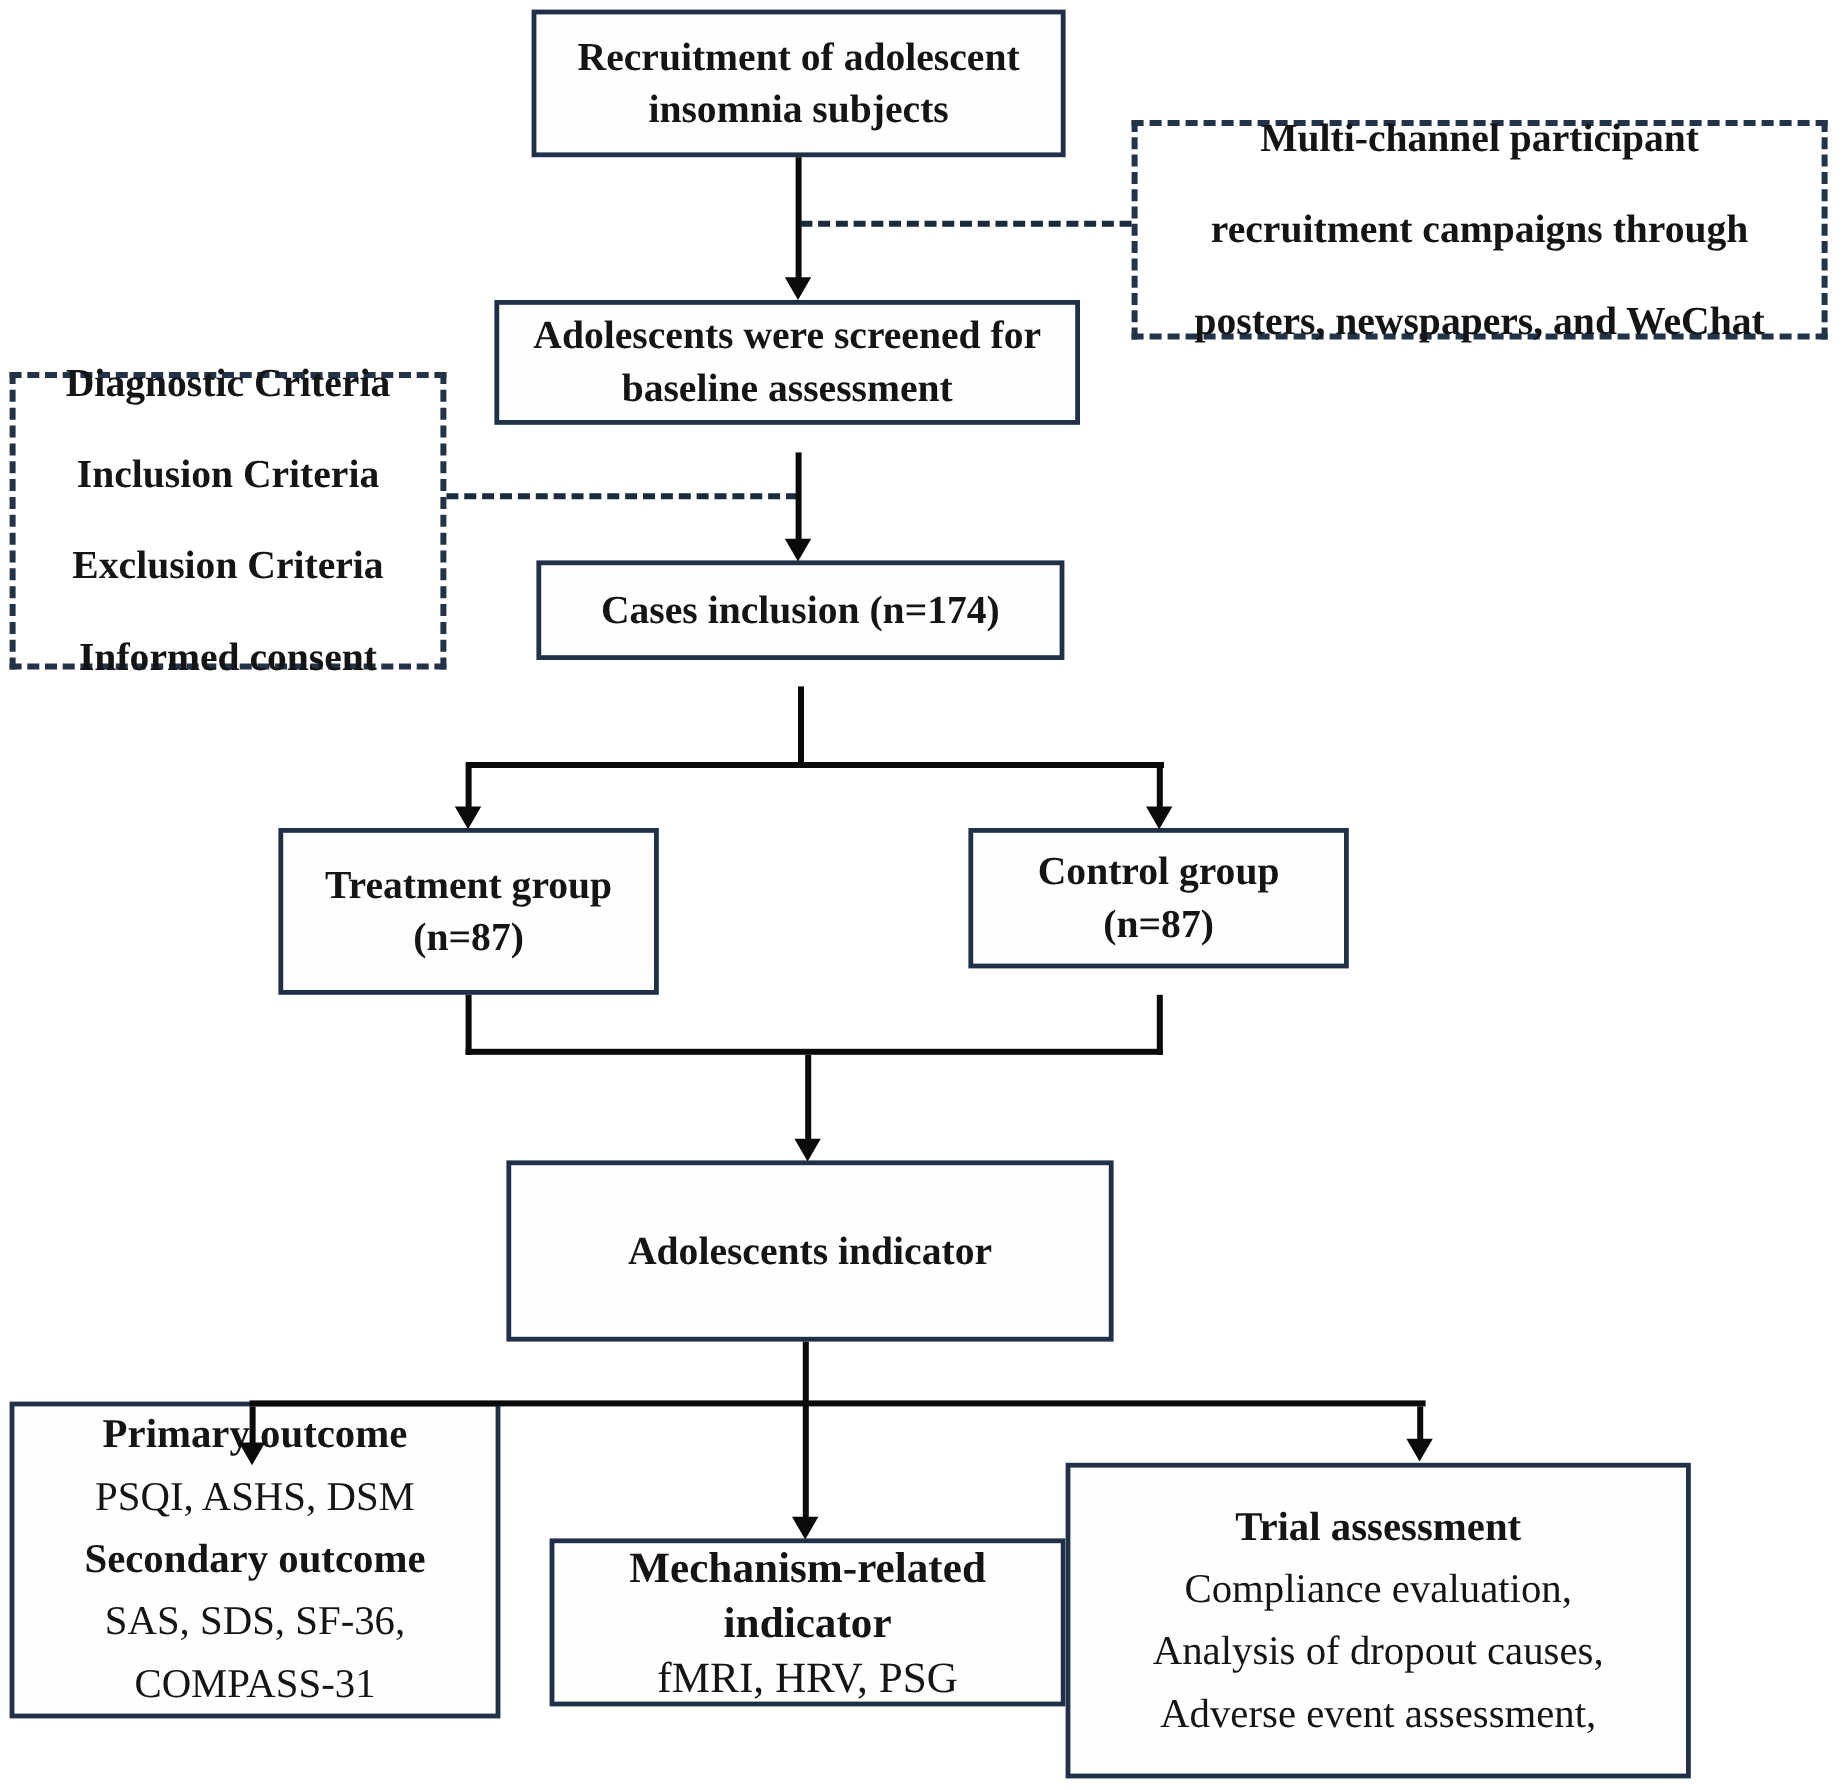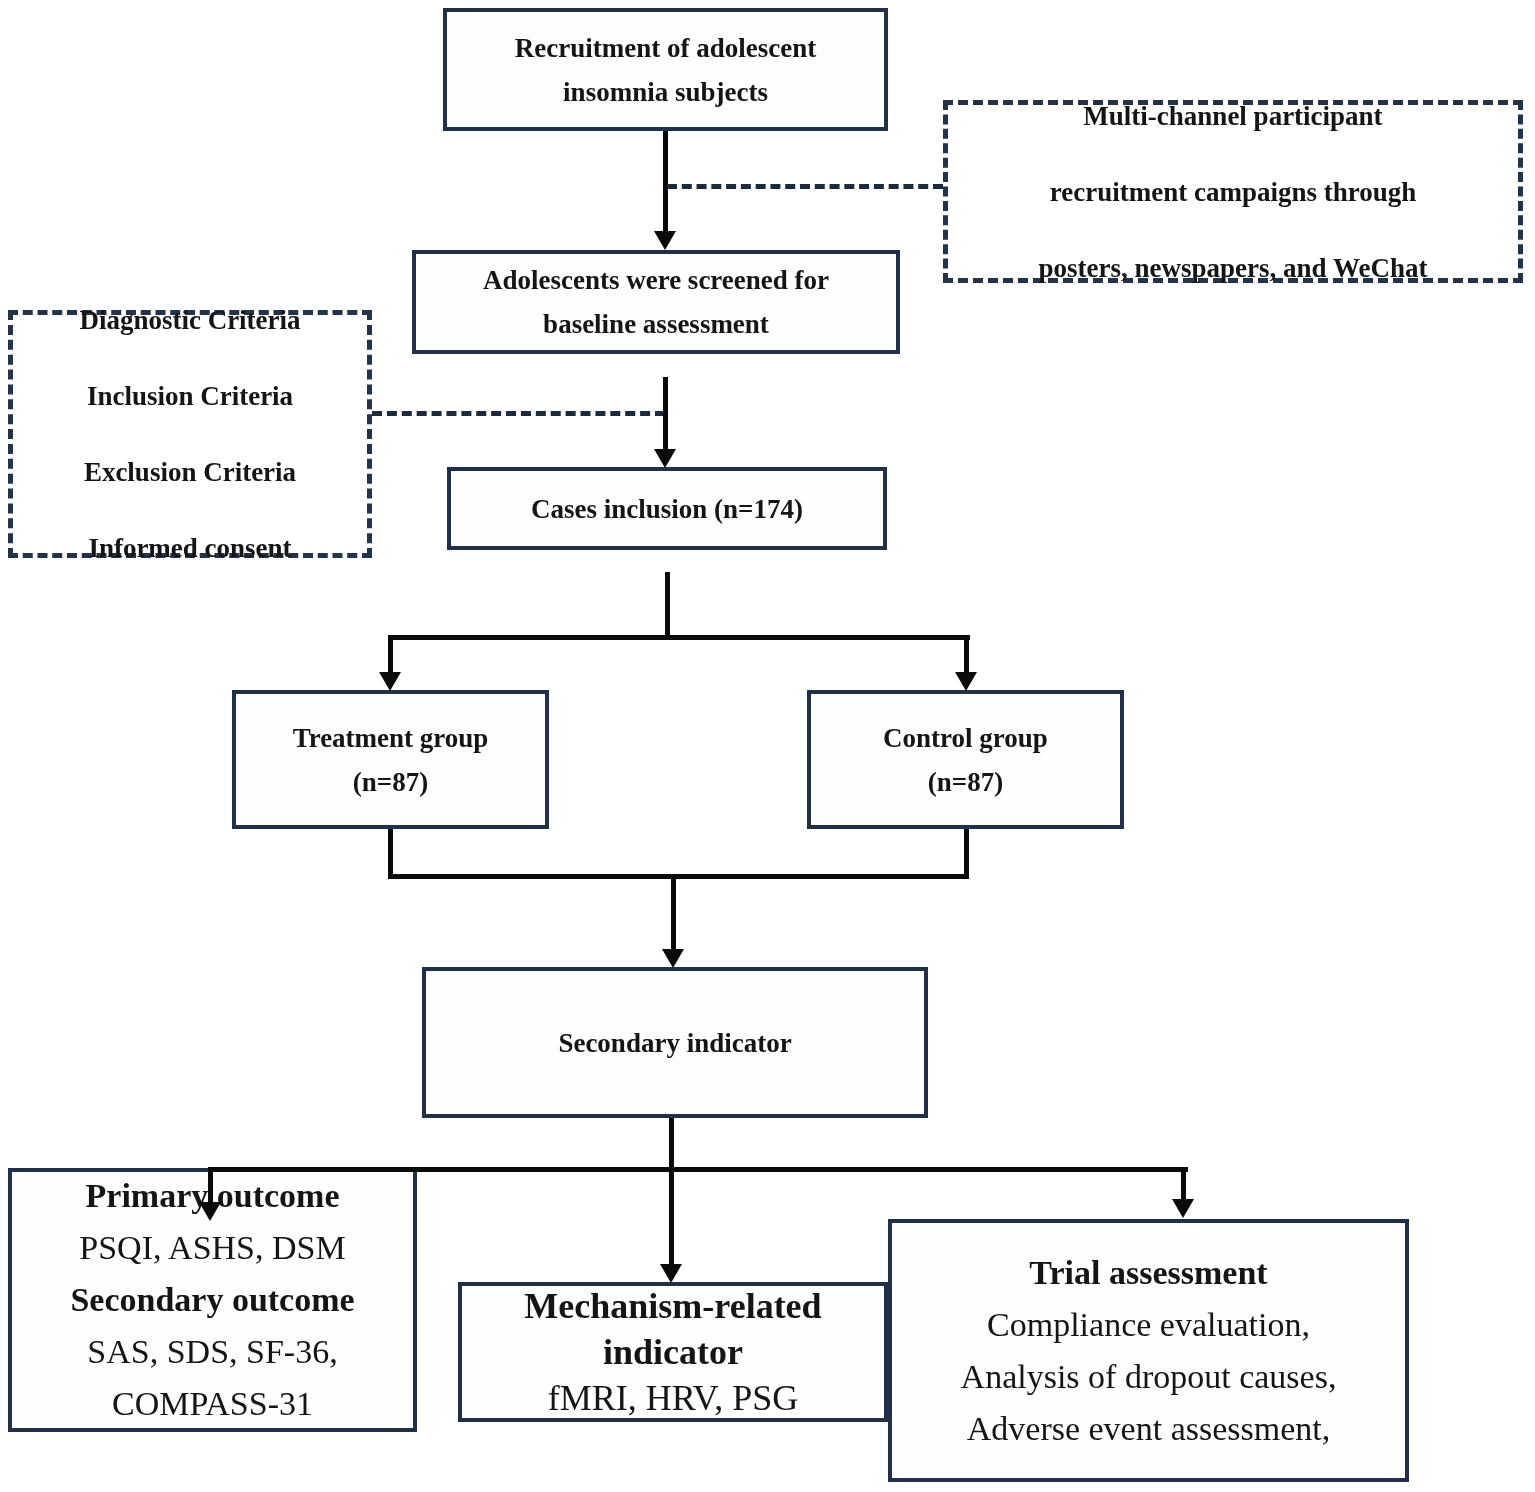--- a/index.html
+++ b/index.html
@@ -16,21 +16,21 @@
     box-sizing:border-box;
     border:4px solid #203049;
     background:#fefefe;
     display:flex;
     flex-direction:column;
     justify-content:center;
     align-items:center;
     text-align:center;
   }
   .box.dashed{border:5px dashed #22334a;background:#ffffff;gap:32px;}
-  .ln{font-size:27px;line-height:44px;white-space:nowrap;}
+  .ln{font-size:33px;line-height:44px;white-space:nowrap;}
   .ln.b{font-weight:bold;}
   .ln.big{font-size:34px;line-height:52px;}
   .ln.mid{font-size:36px;line-height:46px;}
   .vline,.hline{position:absolute;background:#0a0a0a;}
   .vline{width:5px;}
   .hline{height:5px;}
   .dashline{position:absolute;height:0;border-top:5px dashed #1b2a3d;}
   .arr{
     position:absolute;width:0;height:0;
     border-left:11px solid transparent;
@@ -68,27 +68,27 @@
 
   <div class="box" style="left:447px;top:467px;width:440px;height:83px">
     <div class="ln b">Cases inclusion (n=174)</div>
   </div>
 
   <div class="box" style="left:232px;top:690px;width:317px;height:139px">
     <div class="ln b">Treatment group</div>
     <div class="ln b">(n=87)</div>
   </div>
 
-  <div class="box" style="left:807px;top:690px;width:317px;height:139px">
+  <div class="box" style="left:807px;top:690px;width:317px;height:117px">
     <div class="ln b">Control group</div>
     <div class="ln b">(n=87)</div>
   </div>
 
   <div class="box" style="left:422px;top:967px;width:506px;height:151px">
-    <div class="ln b">Secondary indicator</div>
+    <div class="ln b">Adolescents indicator</div>
   </div>
 
   <div class="box" style="left:8px;top:1168px;width:409px;height:264px">
     <div class="ln big b">Primary outcome</div>
     <div class="ln big">PSQI, ASHS, DSM</div>
     <div class="ln big b">Secondary outcome</div>
     <div class="ln big">SAS, SDS, SF-36,</div>
     <div class="ln big">COMPASS-31</div>
   </div>
 

